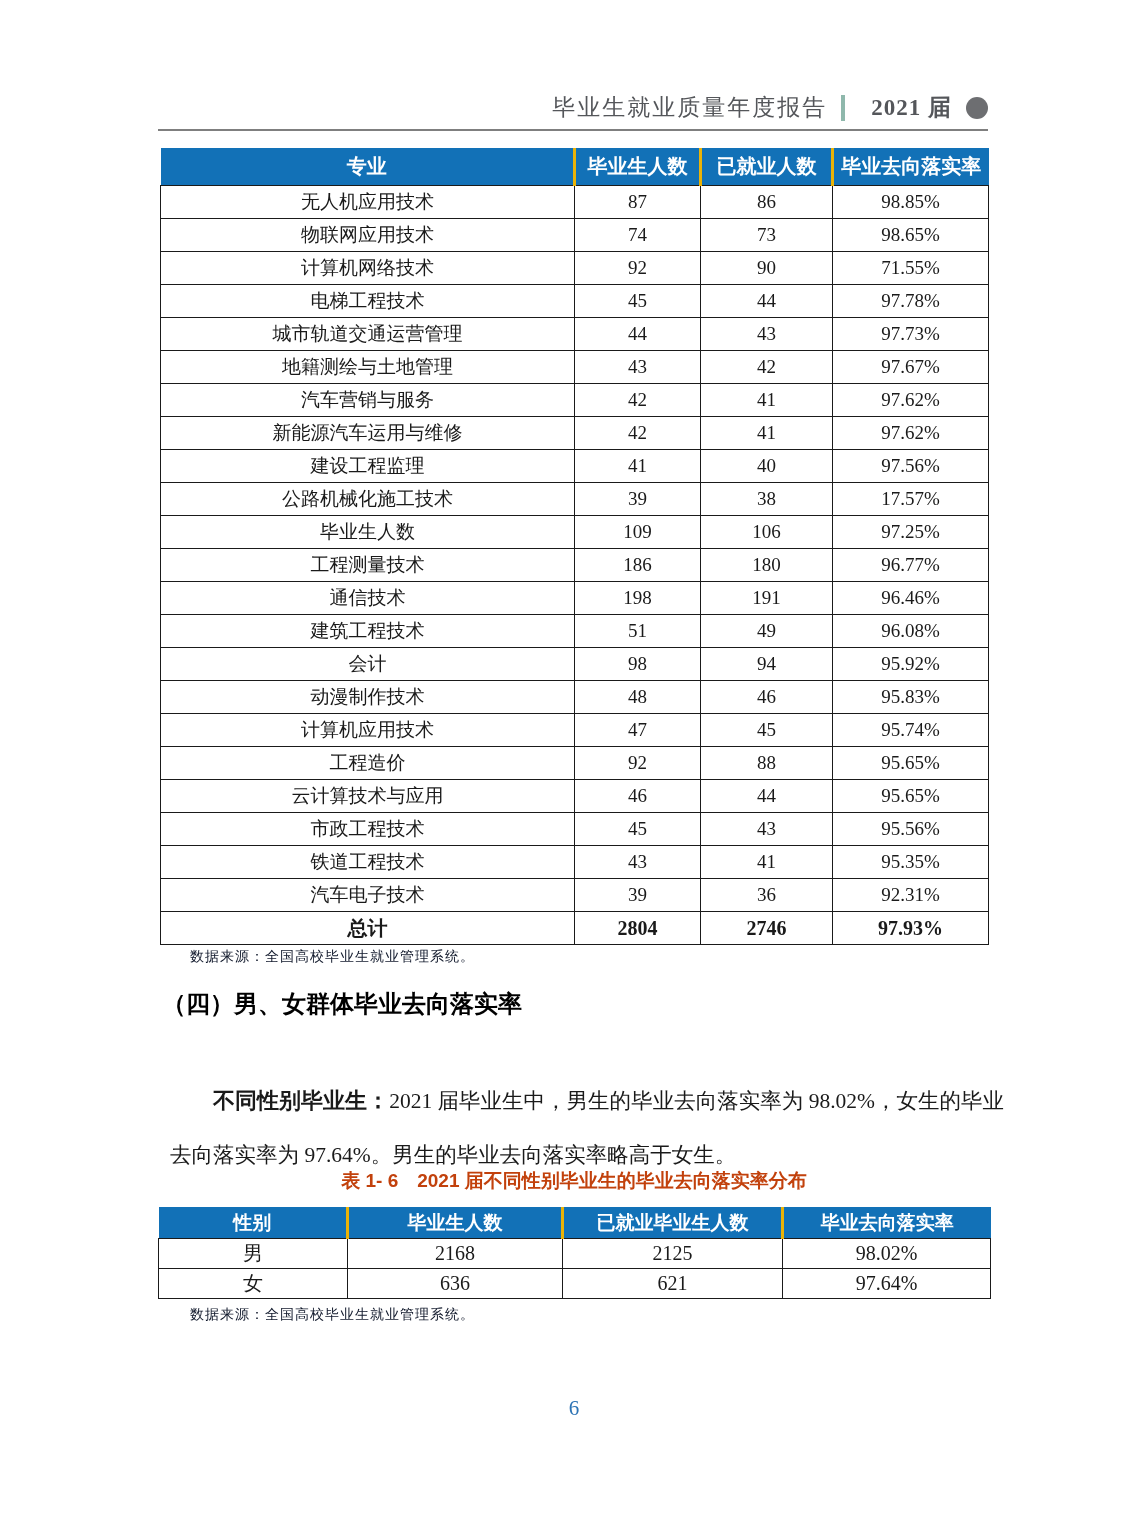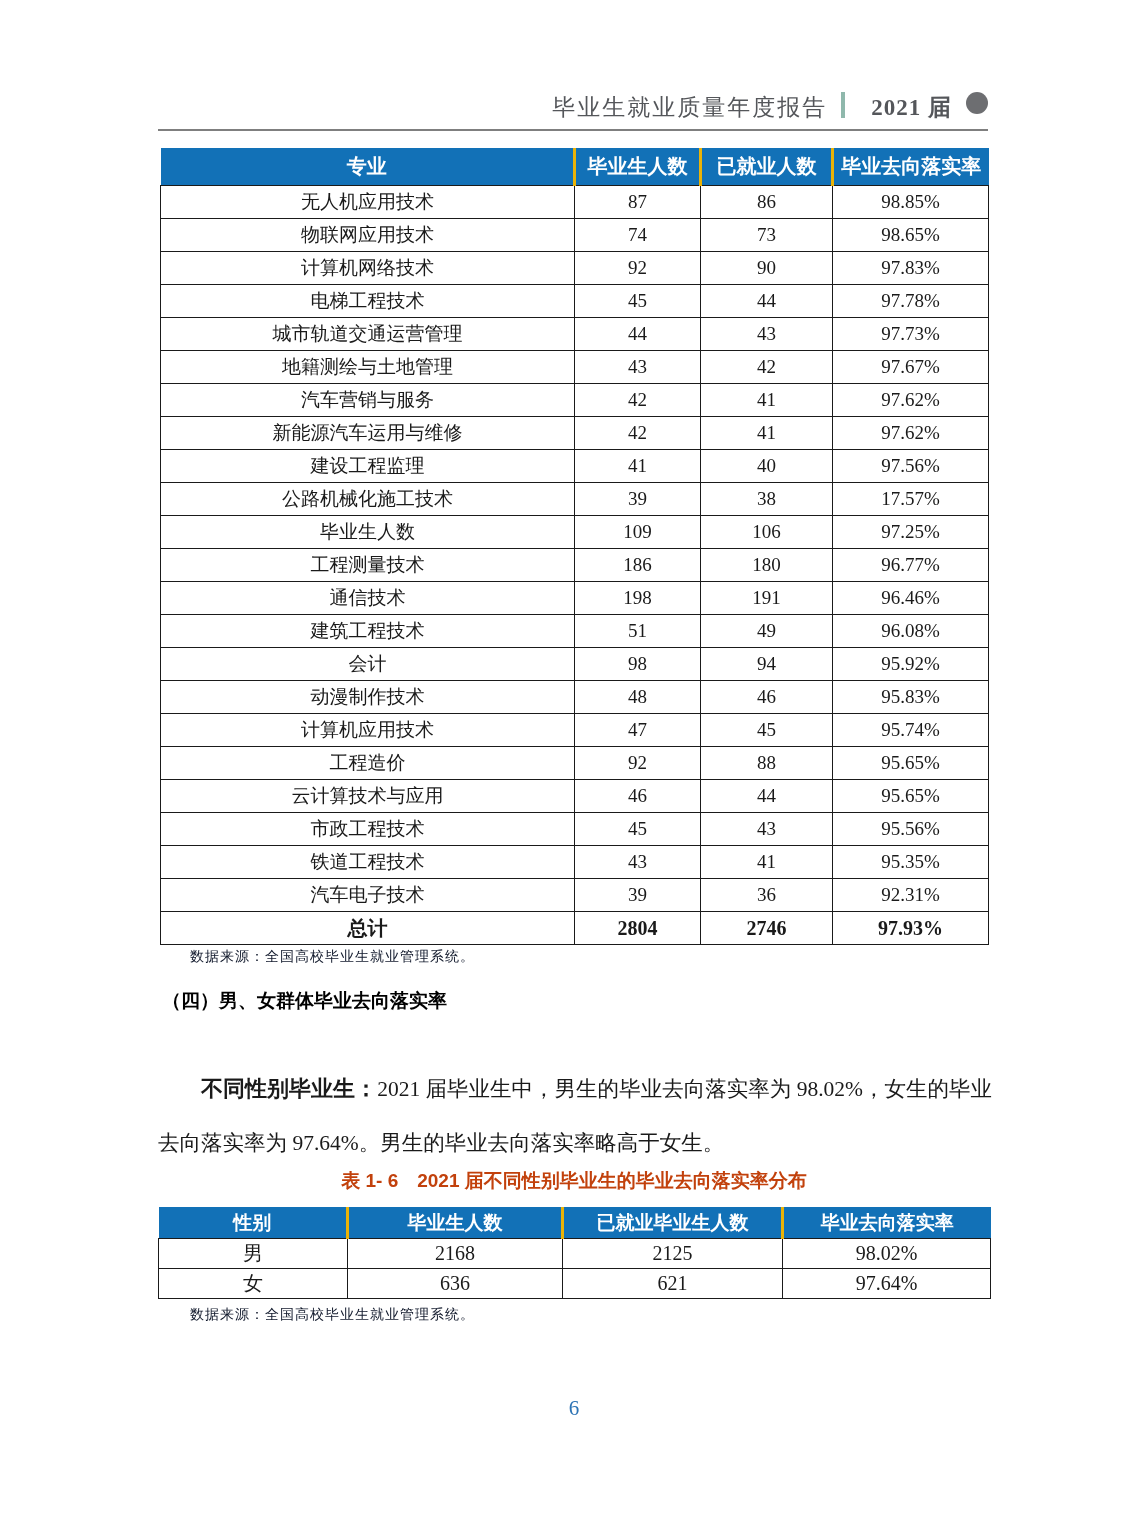--- a/index.html
+++ b/index.html
@@ -9,21 +9,21 @@
     margin:0 auto;
     background:#ffffff;
     font-family:"Liberation Serif", serif;
     color:#1a1a1a;
     overflow:hidden;
   }
 
   
   .running-header{
     position:absolute;top:92px;right:134px;
-    display:flex;align-items:flex-start;gap:14px;
+    display:flex;align-items:center;gap:14px;
     color:#54565A;
   }
   .rh-title{font-size:23px;letter-spacing:2px;}
   .rh-sep{width:4px;height:26px;background:#8FB8AC;}
   .rh-year{font-size:23px;font-weight:bold;letter-spacing:1px;margin-left:12px;}
   .rh-dot{width:22px;height:22px;border-radius:50%;background:#6D6E71;}
   .header-rule{
     position:absolute;top:129px;left:158px;width:830px;height:2px;
     background:#7F7F7F;
   }
@@ -63,25 +63,25 @@
     position:absolute;left:190px;
     font-size:14px;color:#0f172a;letter-spacing:1px;
   }
   .source-note.n1{top:948px;}
   .source-note.n2{top:1306px;}
 
   
   .section-heading{
     position:absolute;top:988px;left:162px;
     font-family:Liberation Sans, sans-serif;
-    font-weight:bold;font-size:19px;color:#000;margin:0;
+    font-weight:bold;font-size:24px;color:#000;margin:0;
   }
   .body-paragraph{
     position:absolute;top:1062px;left:158px;width:834px;
-    font-size:21.5px;line-height:54px;margin:0;
+    font-size:21.5px;line-height:54px;margin:12px;
     text-indent:43px;text-align:justify;
   }
   .body-paragraph .lead{
     font-family:"Liberation Sans", sans-serif;
     font-weight:bold;font-size:22px;
   }
 
   .page-number{
     position:absolute;top:1396px;left:160px;width:828px;
     text-align:center;font-size:21px;color:#2E74B5;
@@ -125,21 +125,21 @@
         <tr>
           <td>物联网应用技术</td>
           <td>74</td>
           <td>73</td>
           <td>98.65%</td>
         </tr>
         <tr>
           <td>计算机网络技术</td>
           <td>92</td>
           <td>90</td>
-          <td>97.83%</td>
+          <td>71.55%</td>
         </tr>
         <tr>
           <td>电梯工程技术</td>
           <td>45</td>
           <td>44</td>
           <td>97.78%</td>
         </tr>
         <tr>
           <td>城市轨道交通运营管理</td>
           <td>44</td>

